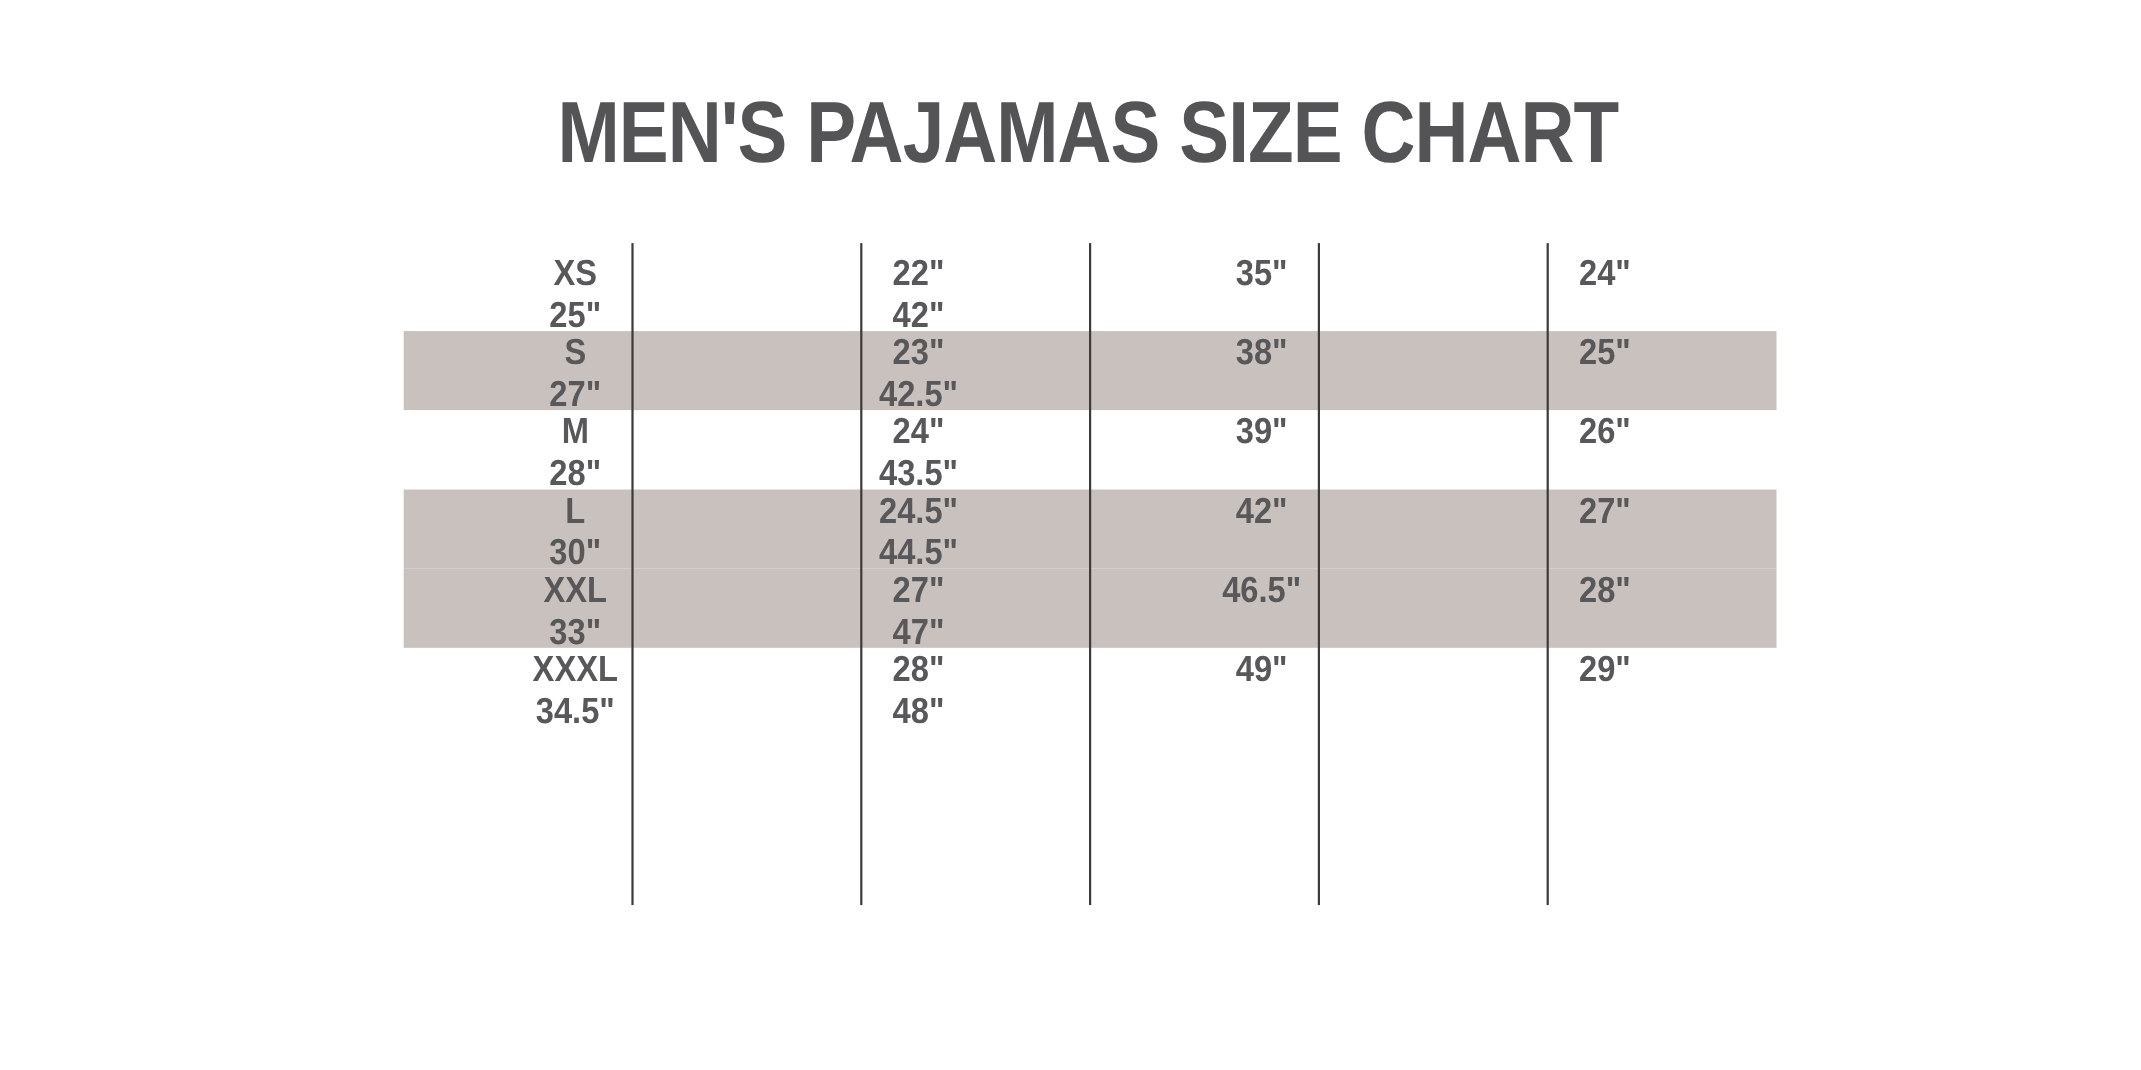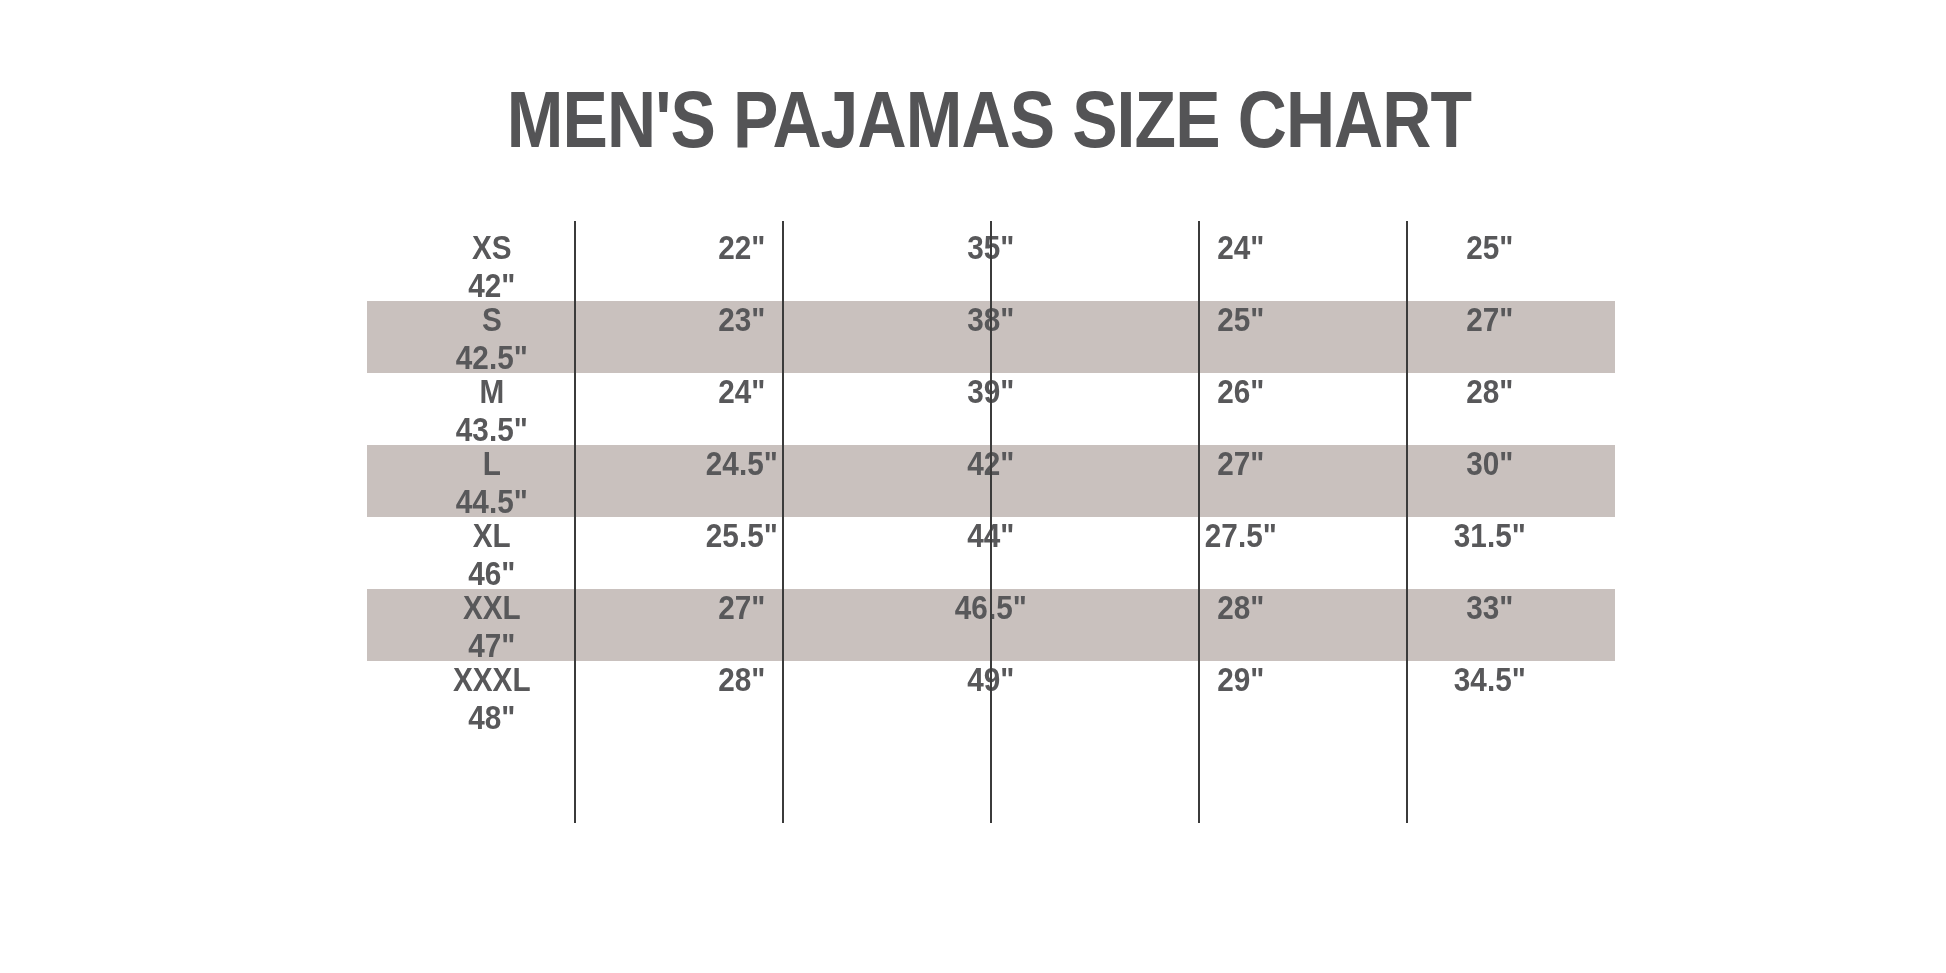--- a/index.html
+++ b/index.html
@@ -11,21 +11,21 @@
     position:absolute;left:363px;top:80px;width:1252px;margin:0;
     text-align:center;font-size:79px;line-height:1;font-weight:800;
     color:var(--title,#545456);white-space:nowrap;letter-spacing:-1px;
     transform:scaleX(0.86);transform-origin:50% 50%;
   }
   .size-table{position:absolute;left:367px;top:229px;width:1248px;}
   .header-row{
     display:grid;grid-template-columns:repeat(6,1fr);height:117px;
     background:var(--band,#c9c1be);
   }
-  .body-row{display:grid;grid-template-columns:repeat(5,1fr);height:72px;background:var(--background,#ffffff);}
+  .body-row{display:grid;grid-template-columns:repeat(4,1fr);height:72px;background:var(--background,#ffffff);}
   .body-row.band{background:var(--band,#c9c1be);}
   .cell{
     display:flex;align-items:center;justify-content:center;
     color:var(--text,#58585a);font-weight:700;
     transform:scaleX(0.9);transform-origin:50% 50%;white-space:nowrap;
   }
   .header-cell{font-size:30px;letter-spacing:0.5px;}
   .body-cell{font-size:33px;}
   .dividers{position:absolute;left:0;top:0;width:100%;height:0;}
   .divider{
@@ -66,28 +66,20 @@
           <div class="cell body-cell">43.5"</div>
         </div>
         <div class="body-row band">
           <div class="cell body-cell">L</div>
           <div class="cell body-cell">24.5"</div>
           <div class="cell body-cell">42"</div>
           <div class="cell body-cell">27"</div>
           <div class="cell body-cell">30"</div>
           <div class="cell body-cell">44.5"</div>
         </div>
-        <div class="body-row">
-          <div class="cell body-cell">XL</div>
-          <div class="cell body-cell">25.5"</div>
-          <div class="cell body-cell">44"</div>
-          <div class="cell body-cell">27.5"</div>
-          <div class="cell body-cell">31.5"</div>
-          <div class="cell body-cell">46"</div>
-        </div>
         <div class="body-row band">
           <div class="cell body-cell">XXL</div>
           <div class="cell body-cell">27"</div>
           <div class="cell body-cell">46.5"</div>
           <div class="cell body-cell">28"</div>
           <div class="cell body-cell">33"</div>
           <div class="cell body-cell">47"</div>
         </div>
         <div class="body-row">
           <div class="cell body-cell">XXXL</div>

